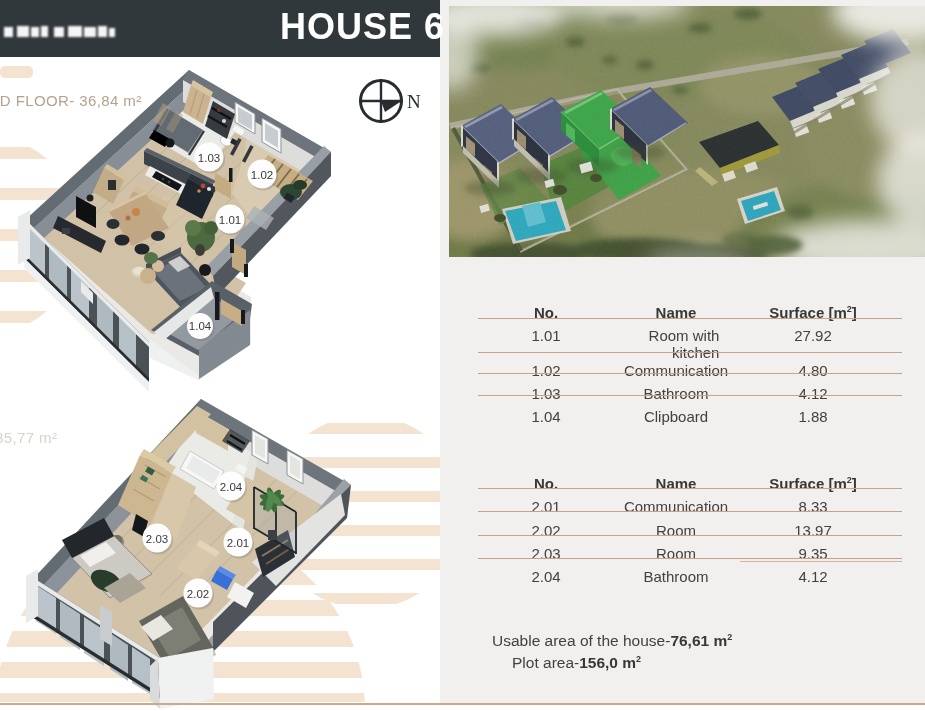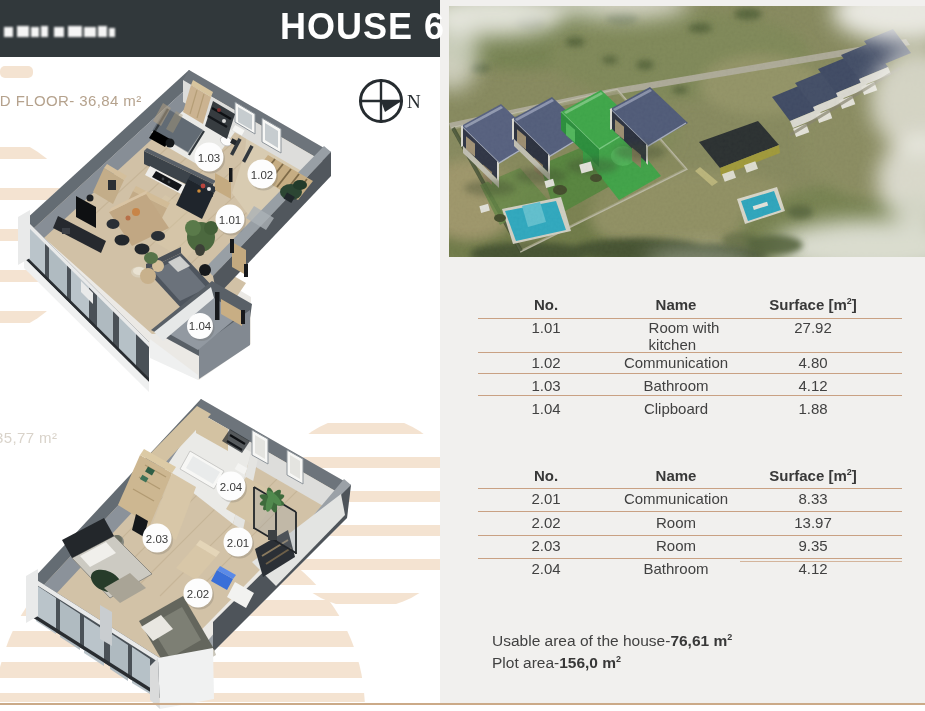--- a/index.html
+++ b/index.html
@@ -4,24 +4,24 @@
 <style>
 html,body{margin:0;padding:0;width:925px;height:711px;overflow:hidden;background:#ffffff;font-family:"Liberation Sans",sans-serif;}
 .abs{position:absolute;}
 #rightpanel{left:440px;top:0;width:485px;height:703px;background:#f1f0ee;}
 #header{left:0;top:0;width:440px;height:57px;background:#31383b;}
 #house6{left:0;top:6px;width:425px;text-align:right;color:#fff;font-size:36px;font-weight:bold;letter-spacing:1px;margin-left:20px;}
 #flabel1{left:-58px;top:92px;font-size:15px;color:#b5a28d;letter-spacing:0.4px;white-space:nowrap;}
 #flabel2{left:-5px;top:429px;font-size:15px;color:#d9d3ca;letter-spacing:0.4px;white-space:nowrap;}
 .hline{position:absolute;height:1px;background:#c9a183;}
 .trow{position:absolute;width:485px;left:440px;color:#414141;font-size:15px;}
-.tcell{position:absolute;text-align:left;transform:translateX(-50%);white-space:nowrap;}
+.tcell{position:absolute;text-align:right;transform:translateX(-50%);white-space:nowrap;margin-top:8px;}
 .bold{font-weight:bold;color:#383838;}
 #usable{left:492px;top:632px;font-size:15.5px;color:#414141;text-align:center;}
-#plot{left:492px;top:654px;font-size:15.5px;color:#414141;}
+#plot{left:512px;top:654px;font-size:15.5px;color:#414141;}
 #botline{left:0;top:702.5px;width:925px;height:2px;background:#cbaa88;}
 sup{font-size:9px;}
 </style>
 </head>
 <body>
 
 <div class="abs" id="rightpanel"></div>
 
 <svg class="abs" style="left:0;top:0" width="925" height="711" viewBox="0 0 925 711">
 <defs>

